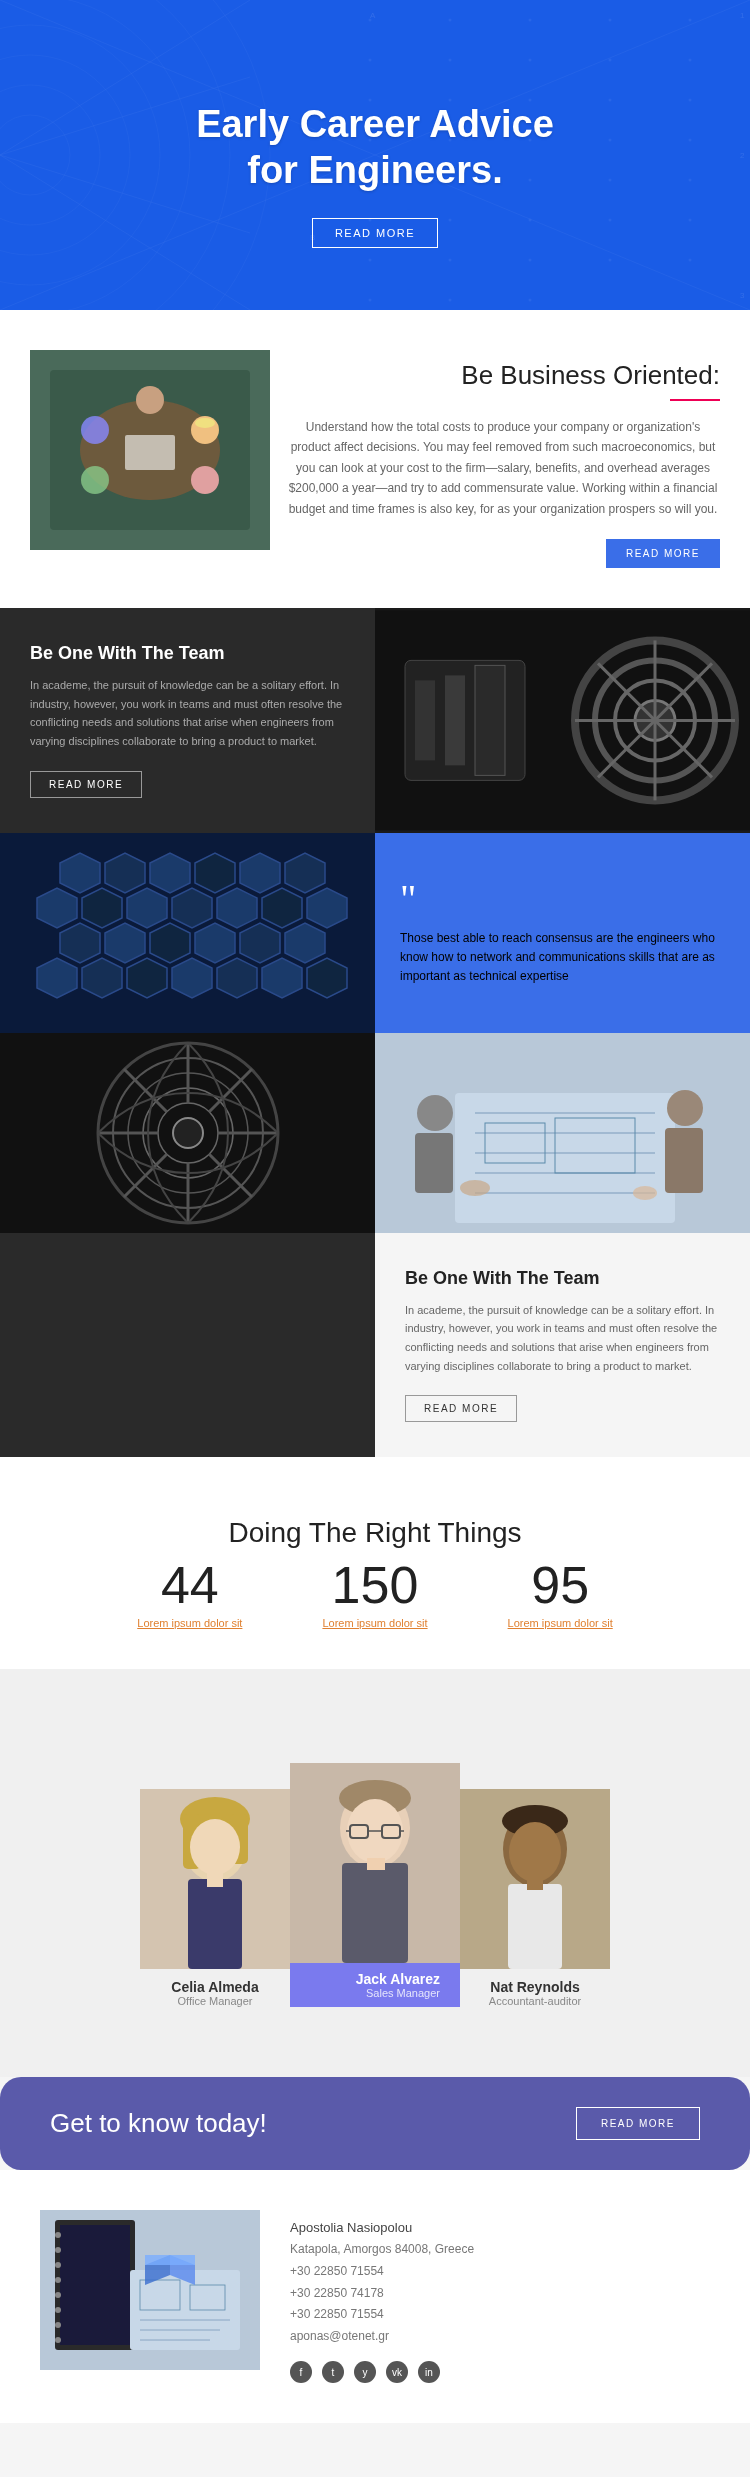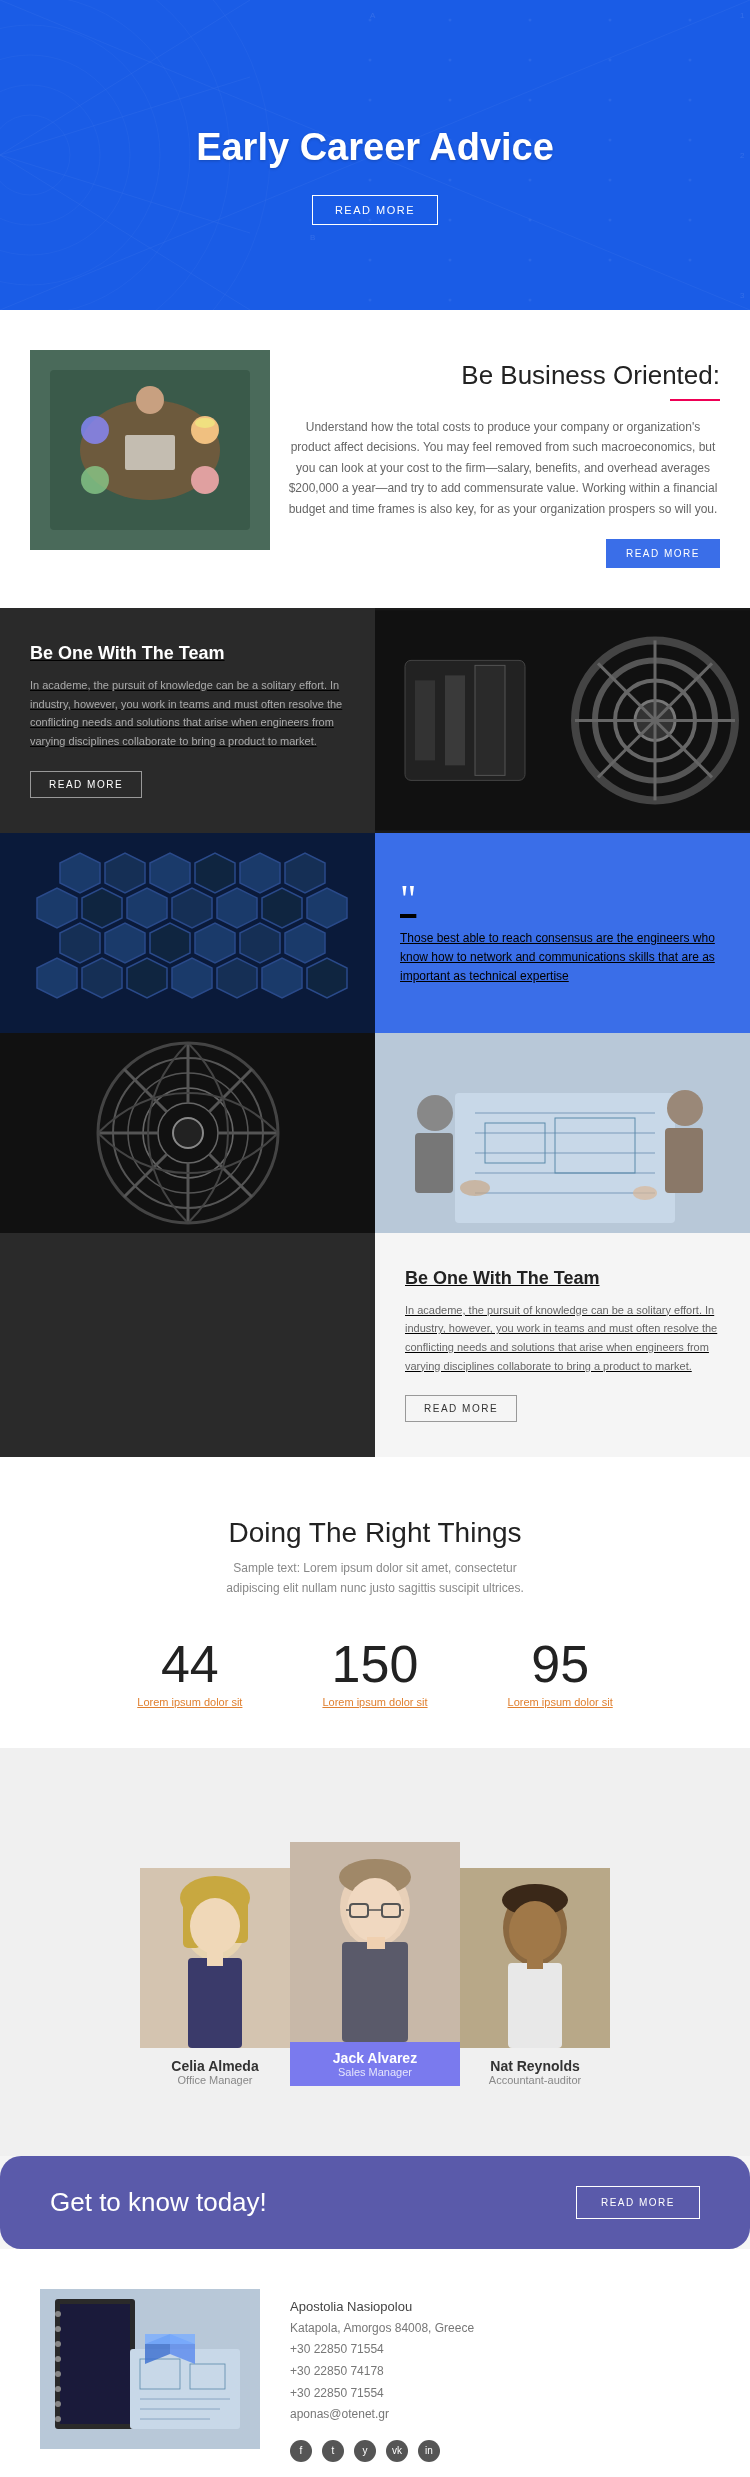--- a/index.html
+++ b/index.html
@@ -390,20 +390,21 @@
 
     <text x="370" y="18" fill="white" font-size="8" opacity="0.5">A</text>
     <text x="740" y="18" fill="white" font-size="8" opacity="0.5">1</text>
     <text x="740" y="158" fill="white" font-size="8" opacity="0.5">2</text>
     <text x="740" y="298" fill="white" font-size="8" opacity="0.5">3</text>
     <text x="310" y="240" fill="white" font-size="8" opacity="0.5">B</text>
   </svg>
   <div class="hero-content">
     <h1 class="hero-title">
       <span>Early Career Advice</span><br>
+      <span>for Engineers.</span>
     </h1>
     <button class="btn-outline-white">READ MORE</button>
   </div>
 </section>
 
 <section class="business-section">
   <div class="business-image">
     
     <svg width="240" height="200" viewBox="0 0 240 200" xmlns="http://www.w3.org/2000/svg">
       <rect width="240" height="200" fill="#4a6a5a"></rect>
@@ -425,21 +426,21 @@
   <div class="business-content">
     <h2 class="section-title-right">Be Business Oriented:</h2>
     <div class="divider-right"></div>
     <p class="business-text">Understand how the total costs to produce your company or organization's product affect decisions. You may feel removed from such macroeconomics, but you can look at your cost to the firm—salary, benefits, and overhead averages $200,000 a year—and try to add commensurate value. Working within a financial budget and time frames is also key, for as your organization prospers so will you.</p>
     <div class="clearfix">
       <button class="btn-blue">READ MORE</button>
     </div>
   </div>
 </section>
 
-<section style="background:#2a2a2a; width:100%;text-decoration:underline;">
+<section style="background:#2a2a2a; width:100%;">
   <div style="display:grid; grid-template-columns:1fr 1fr;">
 
     <div class="team-text-box">
       <h3 class="team-box-title">Be One With The Team</h3>
       <p class="team-box-text">In academe, the pursuit of knowledge can be a solitary effort. In industry, however, you work in teams and must often resolve the conflicting needs and solutions that arise when engineers from varying disciplines collaborate to bring a product to market.</p>
       <button class="btn-outline-white-sm">READ MORE</button>
     </div>
 
     <div class="team-image-box">
       <svg width="100%" height="100%" viewBox="0 0 375 220" xmlns="http://www.w3.org/2000/svg" style="display:block; min-height:220px;">
@@ -574,21 +575,20 @@
     <div class="team-text-box-2">
       <h3 class="team-box-title-dark">Be One With The Team</h3>
       <p class="team-box-text-dark">In academe, the pursuit of knowledge can be a solitary effort. In industry, however, you work in teams and must often resolve the conflicting needs and solutions that arise when engineers from varying disciplines collaborate to bring a product to market.</p>
       <button class="btn-outline-dark-sm">READ MORE</button>
     </div>
   </div>
 </section>
 
 <section class="stats-section">
   <h2 class="stats-title">Doing The Right Things</h2>
-  <p class="stats-subtitle">Sample text: Lorem ipsum dolor sit amet, consectetur adipiscing elit nullam nunc justo sagittis suscipit ultrices.</p>
   <div class="stats-row">
     <div class="stat-item">
       <div class="stat-number">44</div>
       <div class="stat-label">Lorem ipsum dolor sit</div>
     </div>
     <div class="stat-item">
       <div class="stat-number">150</div>
       <div class="stat-label">Lorem ipsum dolor sit</div>
     </div>
     <div class="stat-item">
@@ -641,21 +641,21 @@
             <rect x="92" y="62" width="18" height="13" rx="3" fill="none" stroke="#555" stroke-width="2"></rect>
             <line x1="78" y1="68" x2="92" y2="68" stroke="#555" stroke-width="1.5"></line>
             <line x1="56" y1="68" x2="60" y2="68" stroke="#555" stroke-width="1.5"></line>
             <line x1="110" y1="68" x2="114" y2="68" stroke="#555" stroke-width="1.5"></line>
 
             <rect x="52" y="100" width="66" height="100" fill="#5a5a6a" rx="4"></rect>
 
             <rect x="77" y="95" width="18" height="12" fill="#f0d0b0"></rect>
           </svg>
         </div>
-        <div style="background:#7a7aee; padding:8px 20px; text-align:center; width:170px;">
+        <div style="background:#7a7aee; padding:8px 20px; text-align:right; width:170px;">
           <div style="font-size:14px; font-weight:600; color:white;">Jack Alvarez</div>
           <div style="font-size:11px; color:rgba(255,255,255,0.8);">Sales Manager</div>
         </div>
       </div>
 
       <div style="display:flex; flex-direction:column; align-items:center; margin-top:60px;">
         <div style="width:150px; height:180px; overflow:hidden; background:#c0a888; position:relative;">
           <svg width="150" height="180" viewBox="0 0 150 180" xmlns="http://www.w3.org/2000/svg">
             <rect width="150" height="180" fill="#b8a888"></rect>
 

